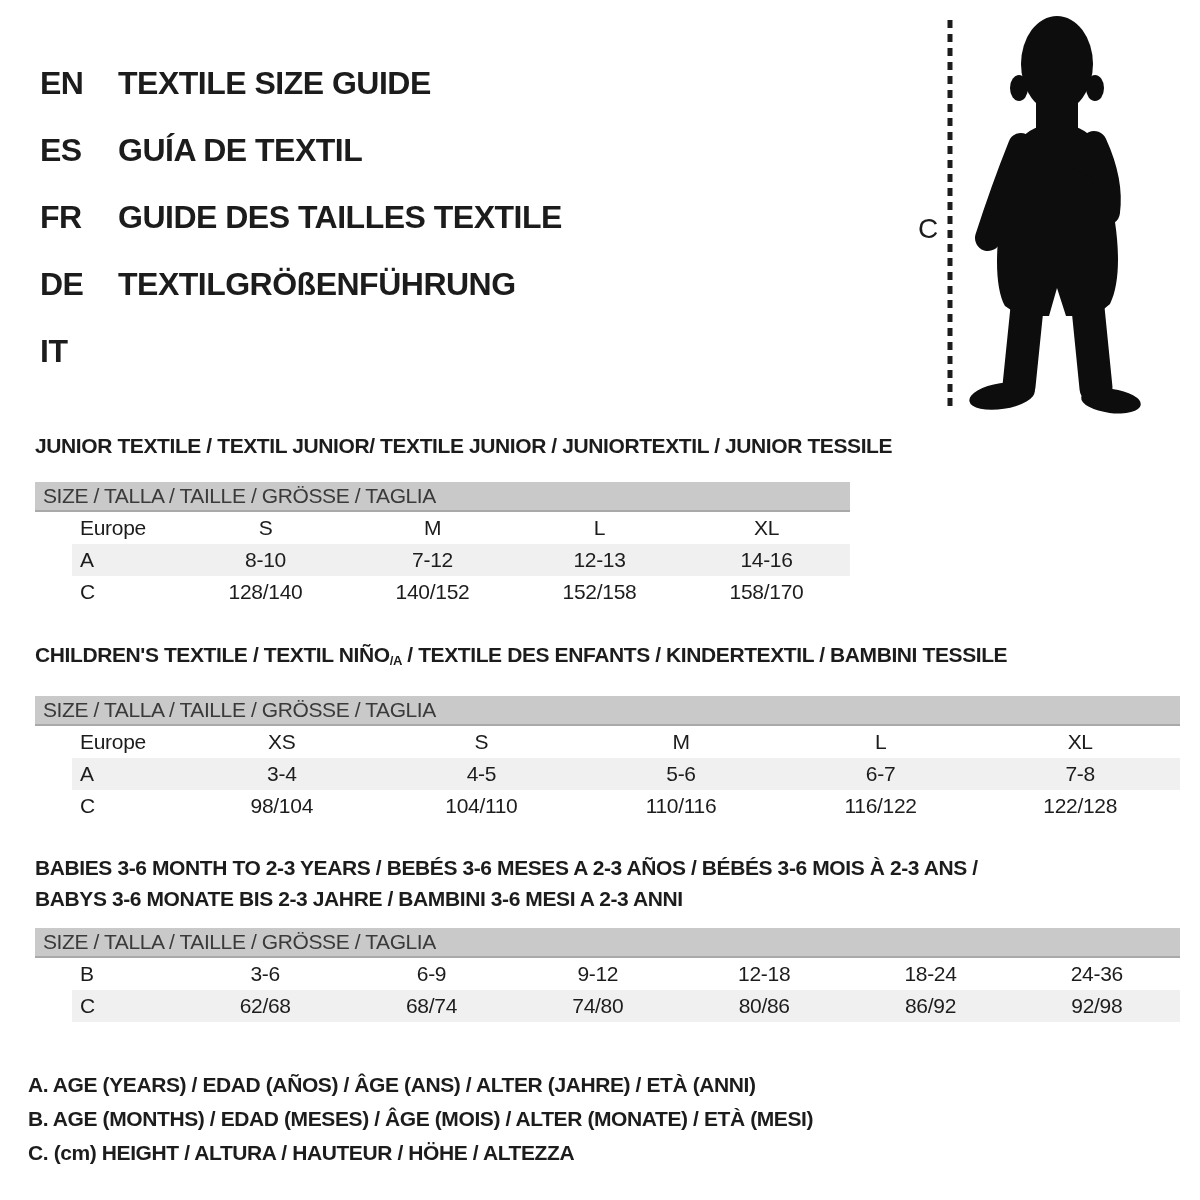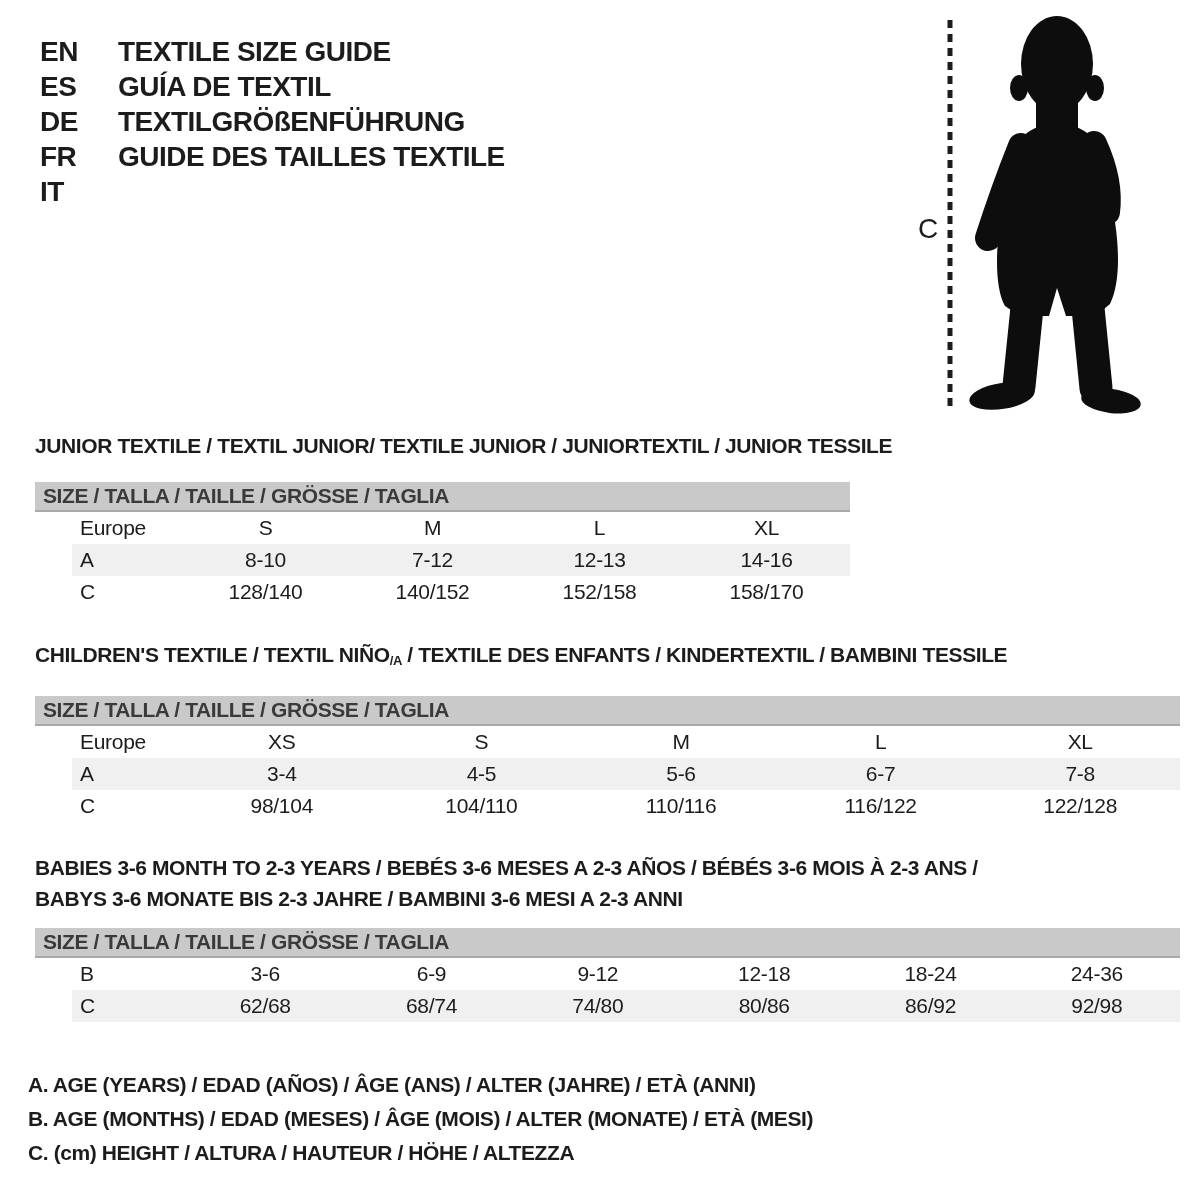--- a/index.html
+++ b/index.html
@@ -12,21 +12,21 @@
   }
   html,body{margin:0;padding:0;}
   body{
     width:1200px;height:1200px;background:var(--bg);
     font-family:"Liberation Sans", sans-serif;color:var(--text);
   }
   .canvas{position:relative;width:1200px;height:1200px;overflow:hidden;background:var(--bg);}
 
   
   .langs{position:absolute;left:40px;top:34px;}
-  .lang-row{display:flex;height:35px;align-items:center;font-weight:700;font-size:28px;letter-spacing:-0.5px;white-space:nowrap;}
+  .lang-row{display:flex;height:35px;align-items:center;font-weight:700;font-size:32px;letter-spacing:-0.5px;white-space:nowrap;margin-top:32px;}
   .lang-code{width:78px;flex:0 0 78px;}
 
   
   .figure-svg{position:absolute;left:900px;top:0;}
   .sil{fill:var(--sil);}
   .sil-stroke{stroke:var(--sil);fill:none;}
   .measure-line{stroke:var(--text);}
   .measure-label{fill:var(--text);font-family:"Liberation Sans",sans-serif;font-size:28px;}
 
   
@@ -34,21 +34,21 @@
   #sec-junior{top:434px;width:815px;}
   #sec-children{top:643px;width:1145px;}
   #sec-babies{top:852px;width:1145px;}
   .title-line{font-weight:700;font-size:21px;line-height:24px;letter-spacing:-0.4px;white-space:nowrap;}
   #sec-babies .title-line{line-height:31px;}
   .suba{font-size:13px;vertical-align:-3px;}
 
   .thead{
     height:30px;background:var(--header-bg);border-bottom:2px solid var(--header-border);
     display:flex;align-items:center;padding-left:8px;box-sizing:border-box;
-    font-size:21px;font-weight:700;color:#3a3a3a;letter-spacing:-0.4px;
+    font-size:21px;font-weight:400;color:#3a3a3a;letter-spacing:-0.4px;
   }
   #sec-junior .thead{margin-top:24px;}
   #sec-children .thead{margin-top:23px;}
   #sec-babies .thead{margin-top:14px;}
 
   .trow{display:grid;height:32px;align-items:center;font-size:21px;letter-spacing:-0.3px;margin-left:37px;}
   .trow.shaded{background:var(--shaded);}
   .tlabel{padding-left:8px;}
   .tcell{text-align:center;}
 
@@ -64,26 +64,26 @@
   <div class="langs">
     <div class="lang-row">
       <span class="lang-code">EN</span>
       <span class="lang-label">TEXTILE SIZE GUIDE</span>
     </div>
     <div class="lang-row">
       <span class="lang-code">ES</span>
       <span class="lang-label">GUÍA DE TEXTIL</span>
     </div>
     <div class="lang-row">
+      <span class="lang-code">FR</span>
+      <span class="lang-label">GUIDE DES TAILLES TEXTILE</span>
+    </div>
+    <div class="lang-row">
       <span class="lang-code">DE</span>
       <span class="lang-label">TEXTILGRÖßENFÜHRUNG</span>
-    </div>
-    <div class="lang-row">
-      <span class="lang-code">FR</span>
-      <span class="lang-label">GUIDE DES TAILLES TEXTILE</span>
     </div>
     <div class="lang-row">
       <span class="lang-code">IT</span>
     </div>
   </div>
 
   <svg class="figure-svg" width="300" height="420" viewBox="0 0 300 420">
     <line class="measure-line" x1="50" y1="20" x2="50" y2="412" stroke-width="5" stroke-dasharray="8 6"></line>
     <text class="measure-label" x="18" y="238">C</text>
     <g class="sil">

